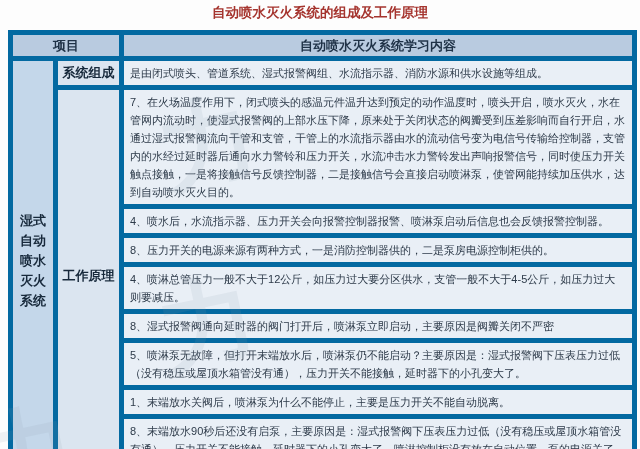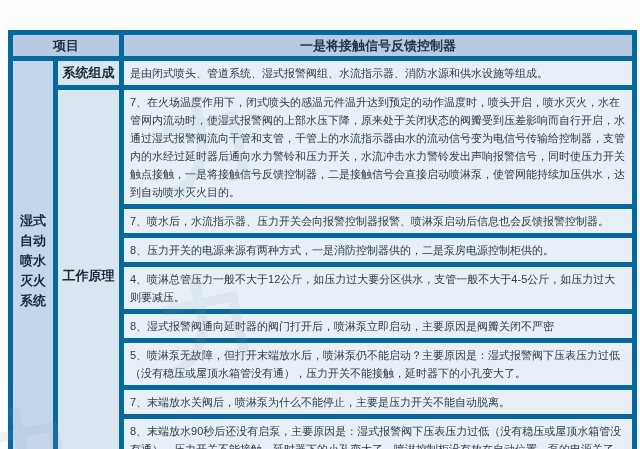--- a/index.html
+++ b/index.html
@@ -92,61 +92,62 @@
   }
   .wm1 { left: 160px; top: 80px; }
   .wm2 { left: 160px; top: 260px; }
   .wm3 { left: -20px; top: 390px; }
 </style>
 </head>
 <body>
 
 <div class="page">
 
+  <div class="title">自动喷水灭火系统的组成及工作原理</div>
 
   <table class="main">
     <colgroup>
       <col style="width:45px">
       <col style="width:66px">
       <col style="width:513px">
     </colgroup>
 
     <tbody>
         <tr>
       <th class="hdr" colspan="2">项目</th>
-      <th class="hdr">一是将接触信号反馈控制器</th>
+      <th class="hdr">自动喷水灭火系统学习内容</th>
     </tr>
 
     <tr class="sysrow">
       <td class="syscol" rowspan="9">湿式自动喷水灭火系统</td>
       <td class="labelcol">系统组成</td>
       <td class="content">是由闭式喷头、管道系统、湿式报警阀组、水流指示器、消防水源和供水设施等组成。</td>
     </tr>
 
     <tr>
       <td class="labelcol" rowspan="8">工作原理</td>
       <td class="content">7、在火场温度作用下，闭式喷头的感温元件温升达到预定的动作温度时，喷头开启，喷水灭火，水在管网内流动时，使湿式报警阀的上部水压下降，原来处于关闭状态的阀瓣受到压差影响而自行开启，水通过湿式报警阀流向干管和支管，干管上的水流指示器由水的流动信号变为电信号传输给控制器，支管内的水经过延时器后通向水力警铃和压力开关，水流冲击水力警铃发出声响报警信号，同时使压力开关触点接触，一是将接触信号反馈控制器，二是接触信号会直接启动喷淋泵，使管网能持续加压供水，达到自动喷水灭火目的。</td>
     </tr>
     <tr>
-      <td class="content">7、喷水后，水流指示器、压力开关会向报警控制器报警、喷淋泵启动后信息也会反馈报警控制器。</td>
+      <td class="content">4、喷水后，水流指示器、压力开关会向报警控制器报警、喷淋泵启动后信息也会反馈报警控制器。</td>
     </tr>
     <tr>
       <td class="content">8、压力开关的电源来源有两种方式，一是消防控制器供的，二是泵房电源控制柜供的。</td>
     </tr>
     <tr>
       <td class="content">4、喷淋总管压力一般不大于12公斤，如压力过大要分区供水，支管一般不大于4-5公斤，如压力过大则要减压。</td>
     </tr>
     <tr>
       <td class="content">8、湿式报警阀通向延时器的阀门打开后，喷淋泵立即启动，主要原因是阀瓣关闭不严密</td>
     </tr>
     <tr>
       <td class="content">5、喷淋泵无故障，但打开末端放水后，喷淋泵仍不能启动？主要原因是：湿式报警阀下压表压力过低（没有稳压或屋顶水箱管没有通），压力开关不能接触，延时器下的小孔变大了。</td>
     </tr>
     <tr>
-      <td class="content">7、末端放水关阀后，喷淋泵为什么不能停止，主要是压力开关不能自动脱离。</td>
+      <td class="content">1、末端放水关阀后，喷淋泵为什么不能停止，主要是压力开关不能自动脱离。</td>
     </tr>
     <tr>
       <td class="content">8、末端放水90秒后还没有启泵，主要原因是：湿式报警阀下压表压力过低（没有稳压或屋顶水箱管没有通），压力开关不能接触，延时器下的小孔变大了，喷淋控制柜没有放在自动位置，泵的电源关了。</td>
     </tr>
   </tbody>
     </table>
 
   <div class="watermark wm1">力</div>
   <div class="watermark wm2">力</div>
   <div class="watermark wm3">力</div>

